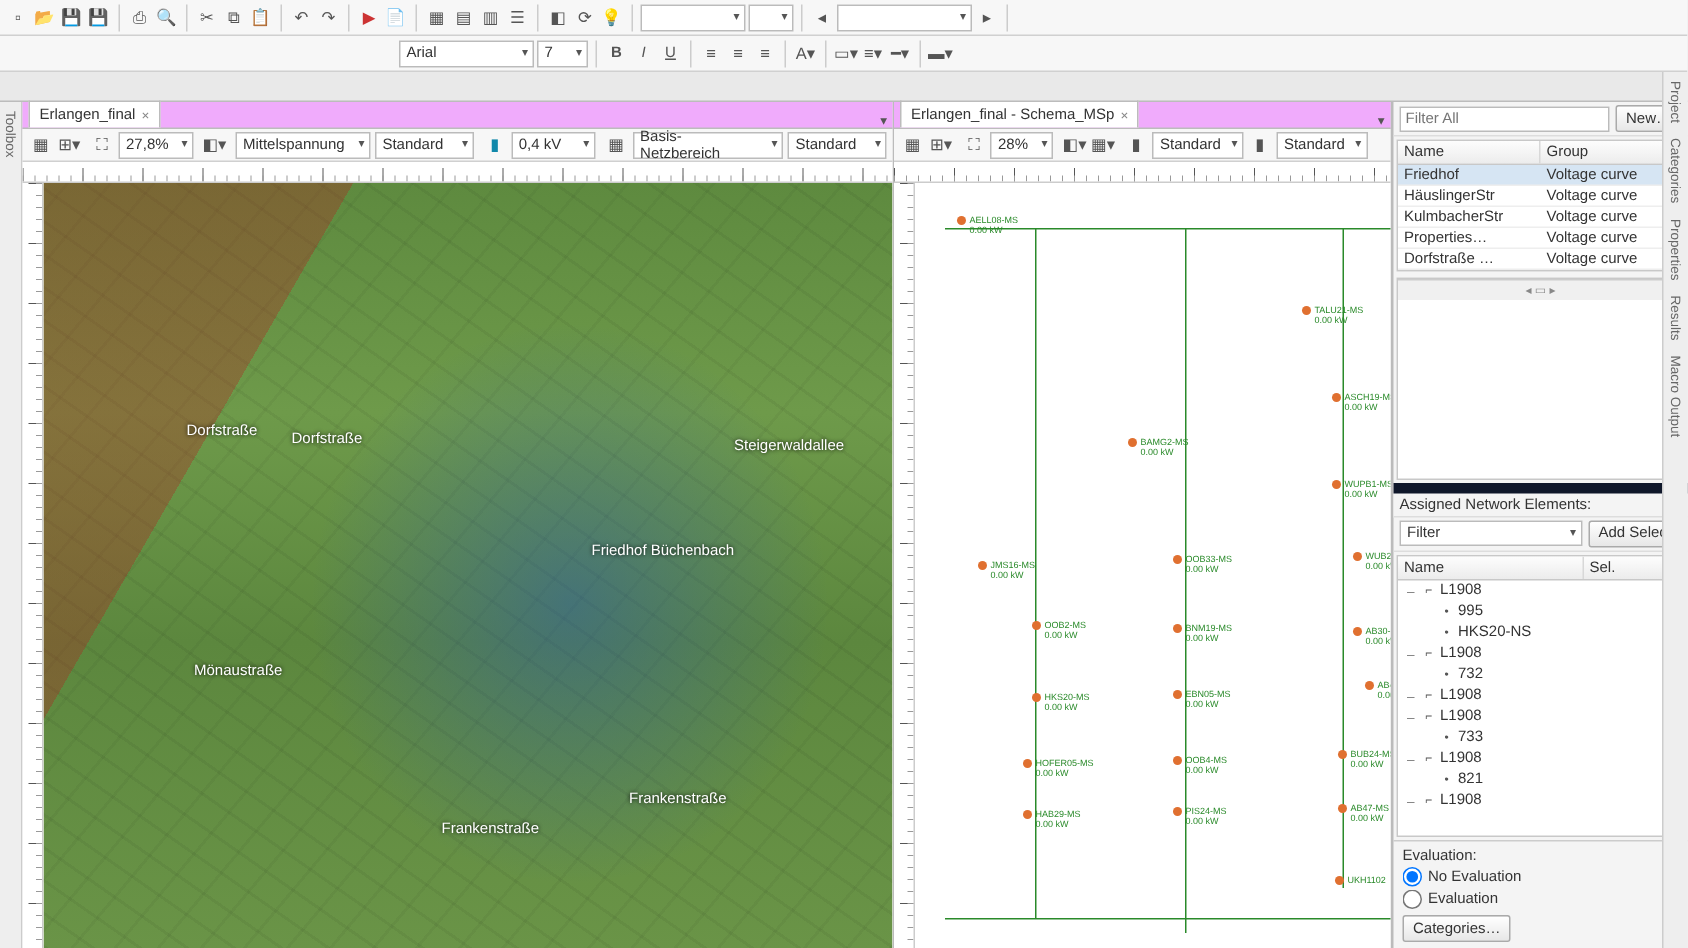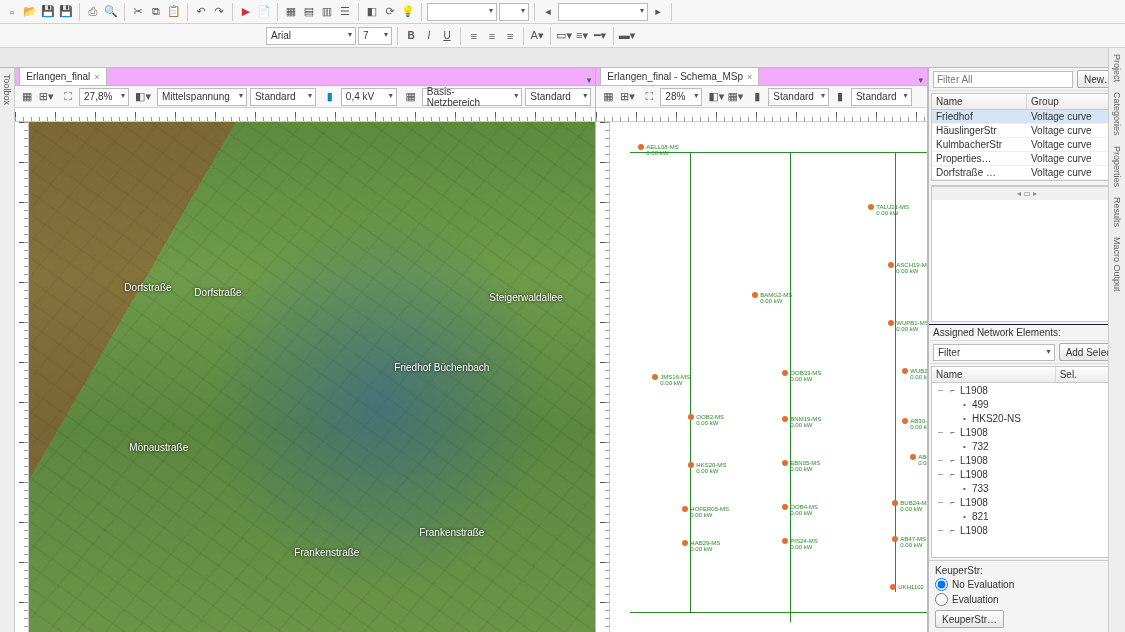--- a/index.html
+++ b/index.html
@@ -288,21 +288,21 @@
           <div class="grid-row">
             <div>Dorfstraße …</div>
             <div>Voltage curve</div>
           </div>
         </div>
     </div>
     <div class="blank">
       <div class="hscroll">◂ ▭ ▸</div>
     </div>
 
-    <div class="panel-row" style="border-top:1px solid #0f172a;background:#f4f4f4">
+    <div class="panel-row" style="border-top:7px solid #0f172a;background:#f4f4f4">
       <span style="font-weight:normal">Assigned Network Elements:</span>
     </div>
     <div class="panel-row">
       <span class="combo" style="flex:1">
           <span>Filter</span>
         </span>
       <span class="btn">Add Select</span>
     </div>
     <div class="tree">
       <div class="tree-head">
@@ -311,21 +311,21 @@
       </div>
       <div id="treerows">
           <div class="tree-node" style="padding-left: 4px;">
             <span class="tw">–</span>
             <span class="ic">⌐</span>
             <span>L1908</span>
           </div>
           <div class="tree-node" style="padding-left: 16px;">
             <span class="tw"></span>
             <span class="ic">•</span>
-            <span>499</span>
+            <span>995</span>
           </div>
           <div class="tree-node" style="padding-left: 16px;">
             <span class="tw"></span>
             <span class="ic">•</span>
             <span>HKS20-NS</span>
           </div>
           <div class="tree-node" style="padding-left: 4px;">
             <span class="tw">–</span>
             <span class="ic">⌐</span>
             <span>L1908</span>
@@ -362,30 +362,30 @@
           </div>
           <div class="tree-node" style="padding-left: 4px;">
             <span class="tw">–</span>
             <span class="ic">⌐</span>
             <span>L1908</span>
           </div>
         </div>
     </div>
 
     <div class="eval">
-      <div style="margin-bottom:2px">KeuperStr:</div>
+      <div style="margin-bottom:2px">Evaluation:</div>
       <label>
           <input type="radio" name="ev" checked="" style=""> 
           <span>No Evaluation</span>
         </label>
       <label>
           <input type="radio" name="ev" style=""> 
           <span>Evaluation</span>
         </label>
-      <div style="margin-top:4px"><span class="btn">KeuperStr…</span></div>
+      <div style="margin-top:4px"><span class="btn">Categories…</span></div>
     </div>
   </div>
 </div>
 
 <div class="side-right">
   <span class="vtext">Project</span>
   <span class="vtext">Categories</span>
   <span class="vtext">Properties</span>
   <span class="vtext">Results</span>
   <span class="vtext">Macro Output</span>

